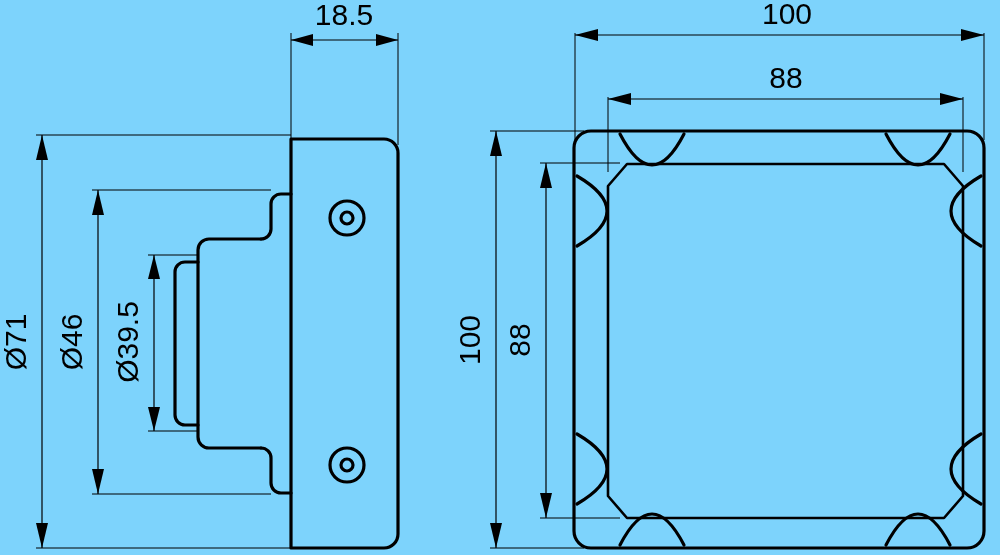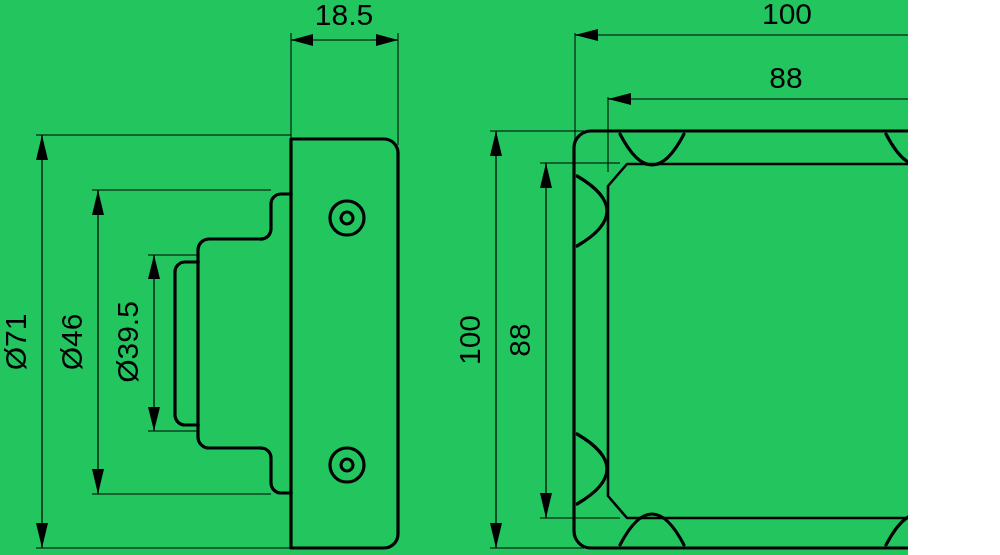--- a/index.html
+++ b/index.html
@@ -6,23 +6,23 @@
   html, body {
     margin: 0;
     padding: 0;
     background: #ffffff;
   }
   body {
     font-family: "Liberation Sans", sans-serif;
   }
   #drawing-root {
     position: relative;
-    width: 908px;
+    width: 1000px;
     height: 555px;
-    background: #22c55e;
+    background: #7dd3fc;
     overflow: hidden;
   }
   svg#tech-drawing {
     display: block;
     width: 1000px;
     height: 555px;
   }
   .part-outline {
     fill: none;
     stroke: #000000;

